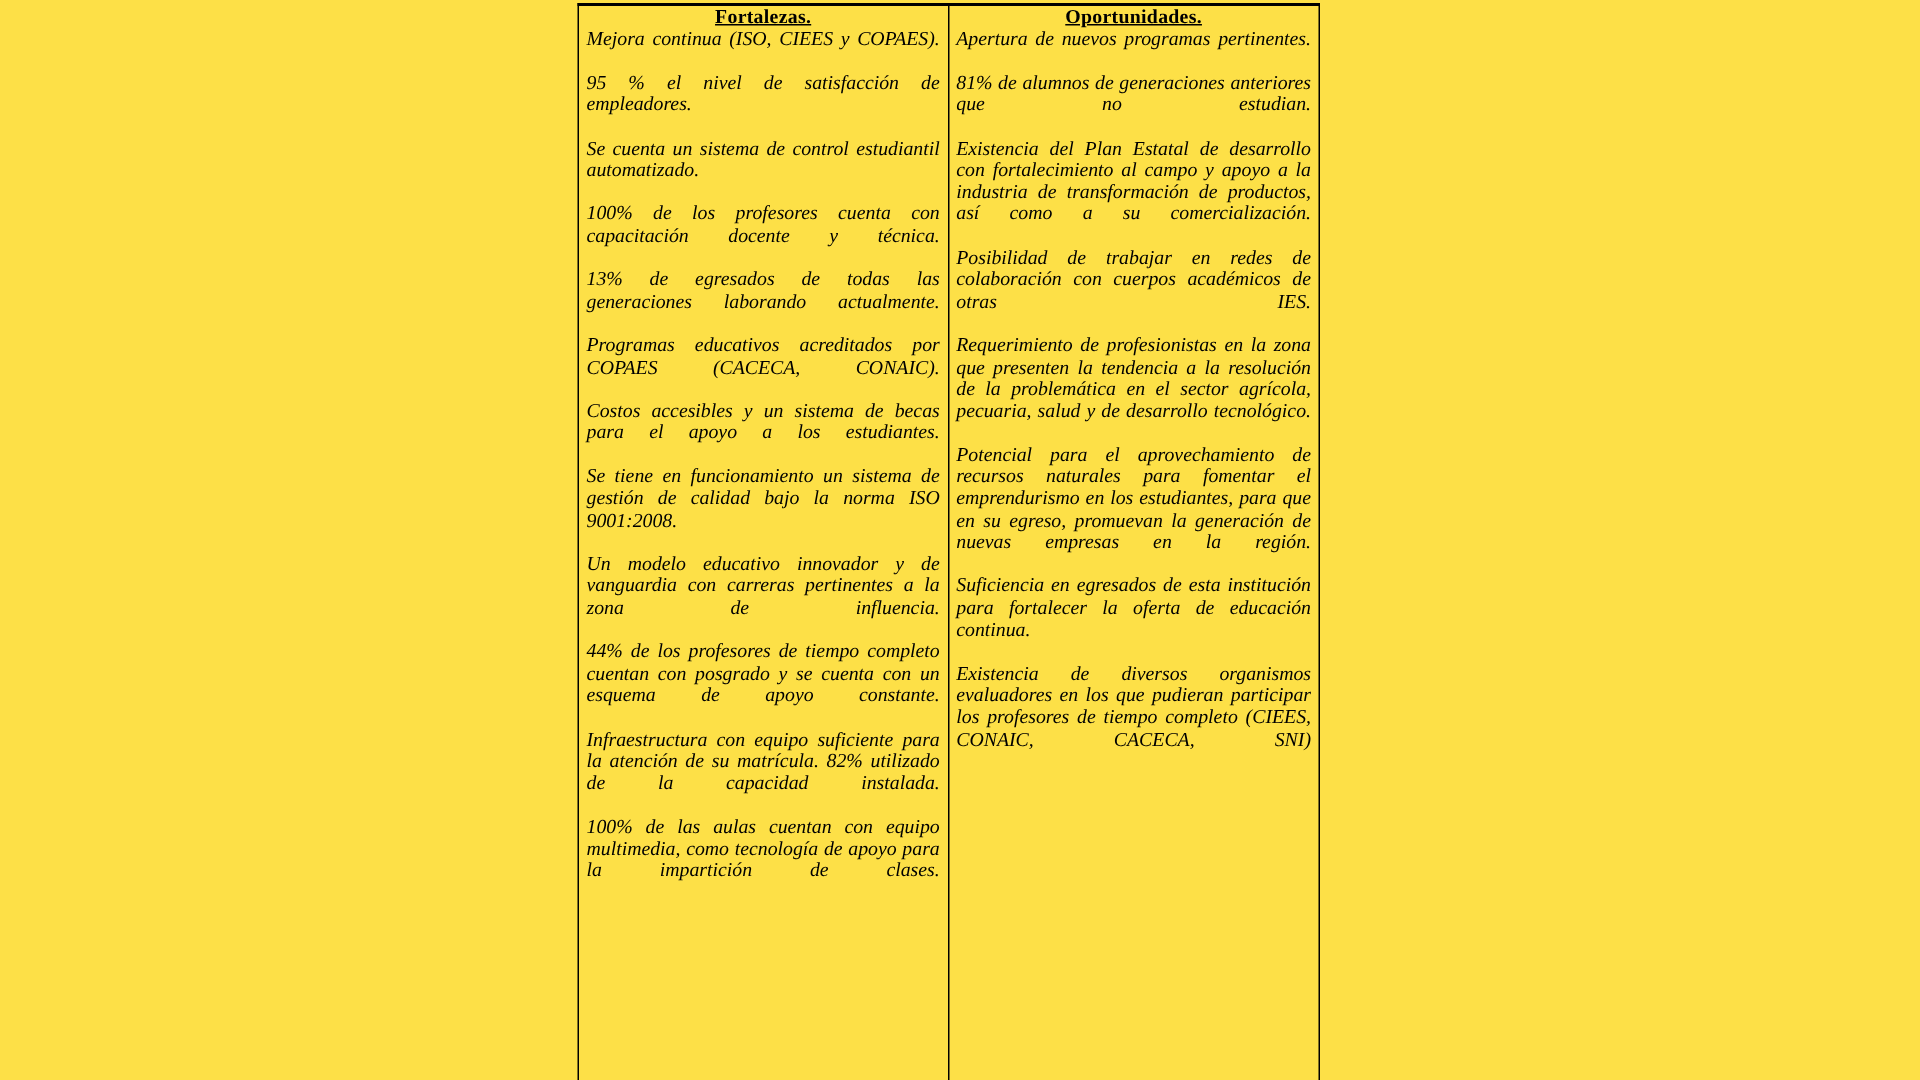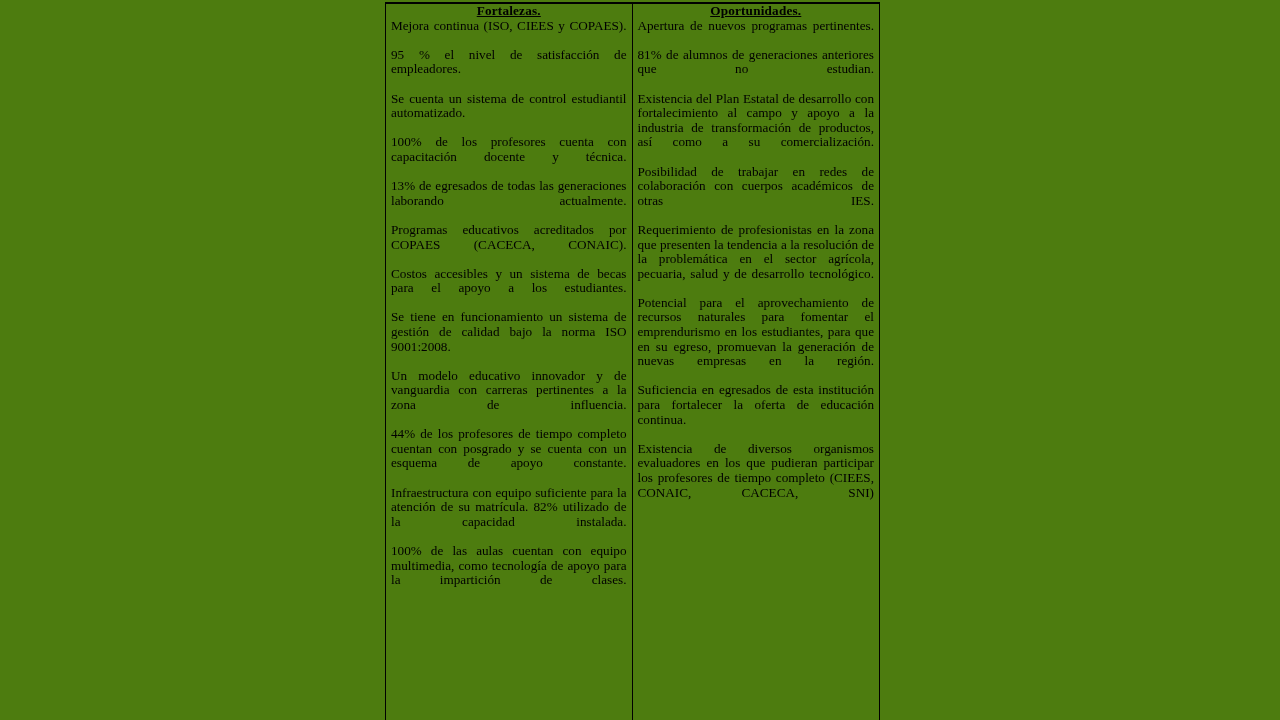--- a/index.html
+++ b/index.html
@@ -12,21 +12,21 @@
   }
   body {
     font-family: "Liberation Serif", "DejaVu Serif", serif;
     color: #000000;
   }
 
   #page {
     position: relative;
     width: 1280px;
     height: 720px;
-    background: #4d7c0f;
+    background: #fde047;
   }
 
   
   #swot-table {
     position: absolute;
     left: 385px;
     top: 2px;
     width: 495px;
     border-top: 2px solid #000;
     border-left: 1.5px solid #000;
@@ -67,20 +67,21 @@
 
   .item {
     font-size: 13.2px;
     line-height: 14.6px;
     text-align: justify;
     text-justify: inter-word;
     -webkit-hyphens: none;
     hyphens: none;
     margin: 0;
     padding: 0;
+    font-style: italic;
   }
 
   
   .item::after {
     content: "";
     display: inline-block;
     width: 100%;
   }
 
   

